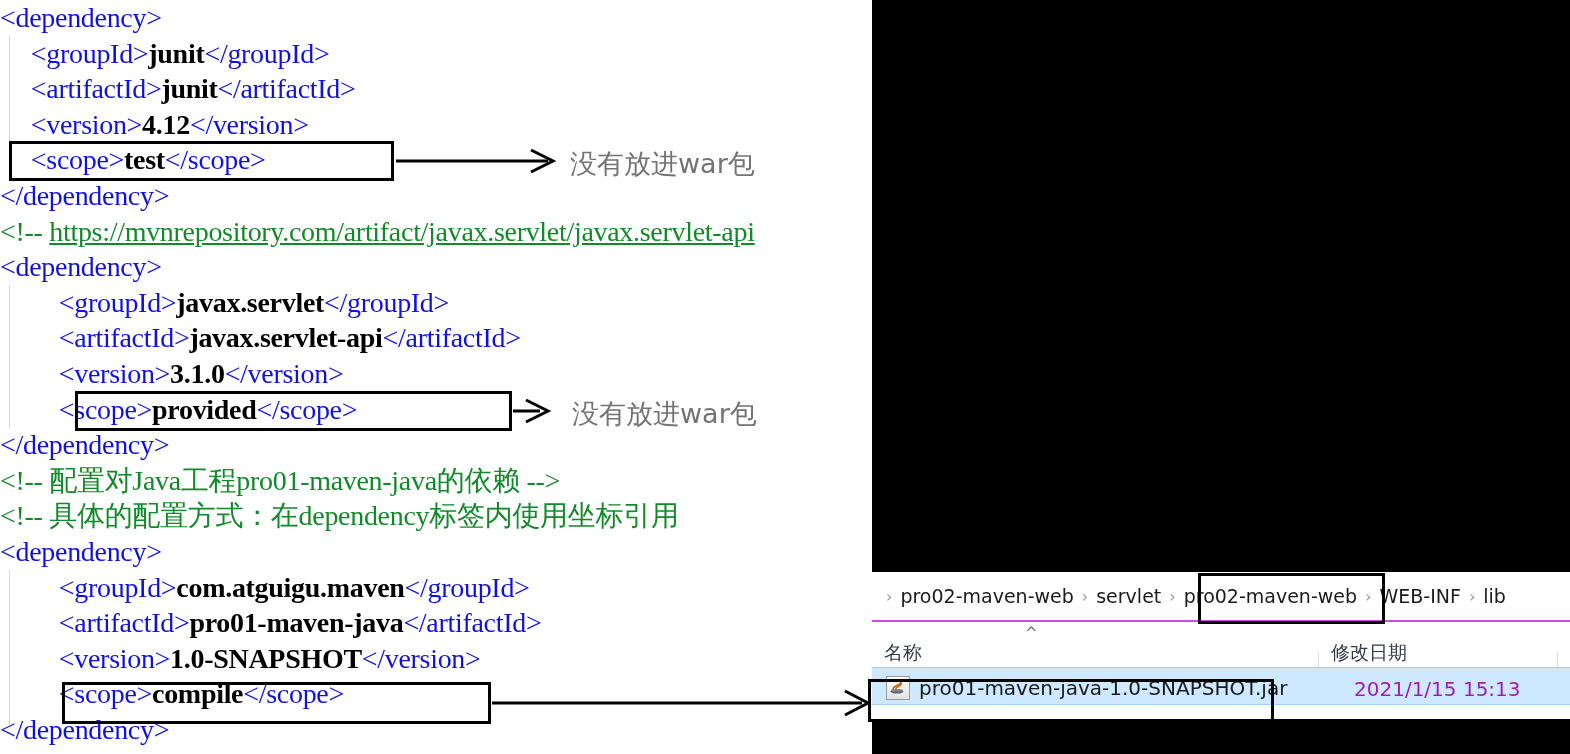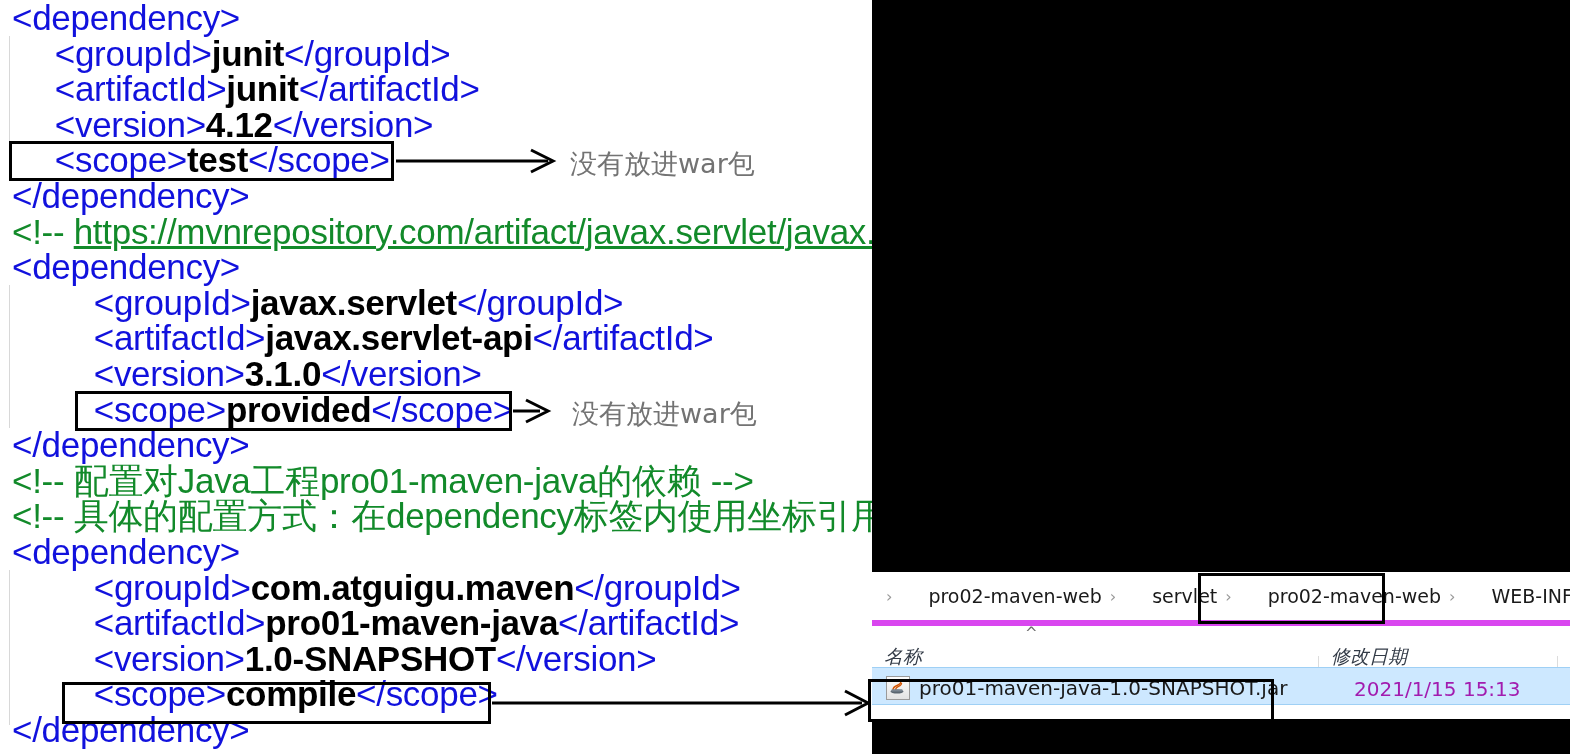--- a/index.html
+++ b/index.html
@@ -12,24 +12,24 @@
   }
 
   
   #code-panel{
     position:absolute;left:0;top:0;
     width:872px;height:754px;
     background:#ffffff;
     overflow:hidden;
   }
   #code-lines{
-    position:absolute;left:12px;top:0;
+    position:absolute;left:0;top:0;
     width:1400px;
-    font-family:Liberation Sans, sans-serif;
-    font-size:35px;
+    font-family:Liberation Serif, serif;
+    font-size:28px;
     line-height:35.6px;
     white-space:pre;
     letter-spacing:-0.3px;
   }
   .code-line{height:35.6px;position:relative;}
   .tag{color:#1111dd;}
   .val{color:#000000;font-weight:bold;}
   .cmt{color:#128a2a;}
   .cmt-link{color:#128a2a;text-decoration:underline;}
   .ind1{padding-left:2.2ch;}
@@ -73,36 +73,35 @@
     overflow:hidden;
     font-family:"DejaVu Sans","Liberation Sans",sans-serif;
   }
   #breadcrumb{
     position:absolute;left:0;top:0;
     width:698px;height:48px;
     display:flex;align-items:center;
     font-size:19px;color:#1a1a1a;
     padding-left:12px;box-sizing:border-box;
   }
-  .crumb{padding:0 6px;white-space:nowrap;margin-left:28px;}
+  .crumb{padding:0 6px;white-space:nowrap;}
   .crumb-sep{color:#999;font-size:16px;padding:0 2px;}
   #crumb-highlight-box{
     position:absolute;
     left:1198px;top:573px;
     width:187px;height:51px;
     border:3px solid #000000;
     box-sizing:border-box;
     pointer-events:none;
   }
   #col-header{
     position:absolute;left:0;top:48px;
     width:698px;height:45px;
-    border-top:6px solid #d946ef;
-    box-sizing:border-box;
-    font-style:italic;
+    border-top:2px solid #d946ef;
+    box-sizing:border-box;
   }
   .col-h{
     position:absolute;top:18px;
     font-size:19px;color:#333b47;white-space:nowrap;
   }
   #col-name{left:12px;}
   #col-date{left:459px;}
   .col-div{
     position:absolute;top:30px;width:1px;height:30px;background:#dcdcdc;
   }

